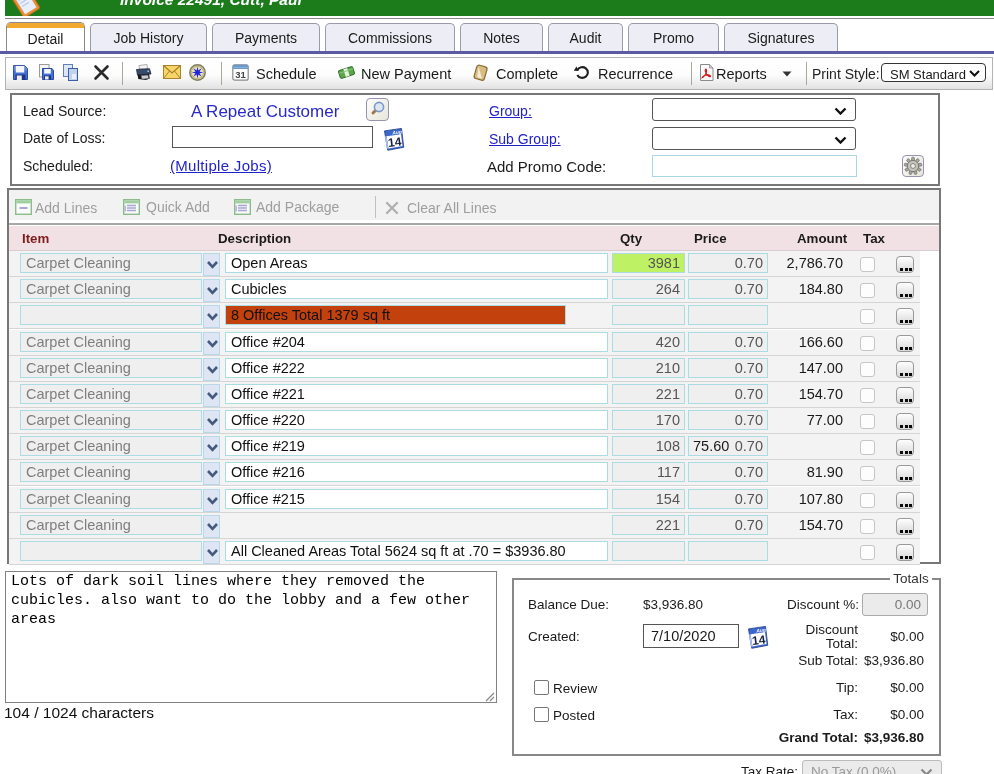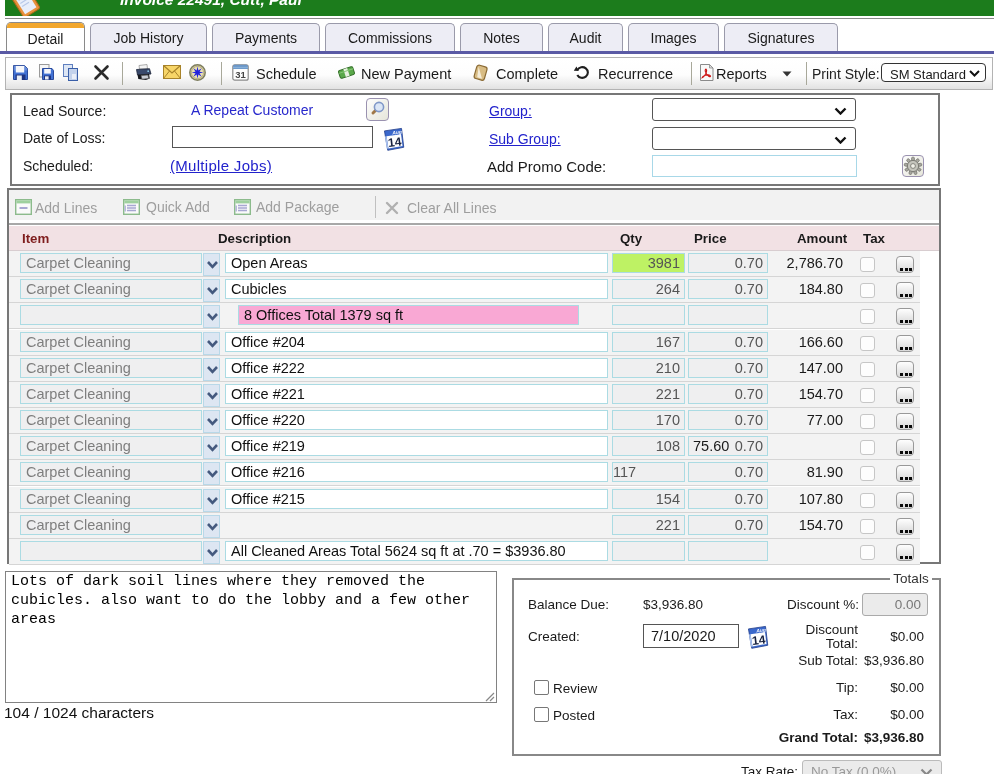--- a/index.html
+++ b/index.html
@@ -34,21 +34,21 @@
 <div class="abs" style="left:325px;top:23px;width:130px;height:28px;background:#ededf5;border:1px solid #9a9aaa;border-bottom:none;border-radius:5px 5px 0 0;overflow:hidden;z-index:1;">
     <div style="position:absolute;left:0;top:6px;width:100%;text-align:center;font-size:14px;">Commissions</div>
   </div>
 <div class="abs" style="left:460px;top:23px;width:83px;height:28px;background:#ededf5;border:1px solid #9a9aaa;border-bottom:none;border-radius:5px 5px 0 0;overflow:hidden;z-index:1;">
     <div style="position:absolute;left:0;top:6px;width:100%;text-align:center;font-size:14px;">Notes</div>
   </div>
 <div class="abs" style="left:548px;top:23px;width:75px;height:28px;background:#ededf5;border:1px solid #9a9aaa;border-bottom:none;border-radius:5px 5px 0 0;overflow:hidden;z-index:1;">
     <div style="position:absolute;left:0;top:6px;width:100%;text-align:center;font-size:14px;">Audit</div>
   </div>
 <div class="abs" style="left:628px;top:23px;width:91px;height:28px;background:#ededf5;border:1px solid #9a9aaa;border-bottom:none;border-radius:5px 5px 0 0;overflow:hidden;z-index:1;">
-    <div style="position:absolute;left:0;top:6px;width:100%;text-align:center;font-size:14px;">Images</div>
+    <div style="position:absolute;left:0;top:6px;width:100%;text-align:center;font-size:14px;">Promo</div>
   </div>
 <div class="abs" style="left:724px;top:23px;width:114px;height:28px;background:#ededf5;border:1px solid #9a9aaa;border-bottom:none;border-radius:5px 5px 0 0;overflow:hidden;z-index:1;">
     <div style="position:absolute;left:0;top:6px;width:100%;text-align:center;font-size:14px;">Signatures</div>
   </div>
 <div class="abs" style="left:0px;top:51px;width:994px;height:3px;background:#5a5aa5;z-index:2;"></div>
 <div class="abs" style="left:5px;top:57px;width:988px;height:33px;background:linear-gradient(#ffffff,#fdfdfd 55%,#e2e2e2);border:1px solid #b3b3b3;"></div>
 <div class="abs" style="left:12px;top:64px;">
     <svg width="17" height="17" viewBox="0 0 17 17">
 <path d="M1.5 1.5h11l3 3v11h-14z" fill="#4272d4" stroke="#2a4a9c" stroke-width="1"></path>
 <rect x="3.8" y="2" width="8.4" height="6.5" fill="#f4f6fa"></rect>
@@ -156,21 +156,21 @@
 <div class="abs" style="left:806px;top:62px;width:1px;height:23px;background:#a8a89a;"></div>
 <div class="abs" style="left:812px;top:66px;white-space:nowrap;font-size:14px;color:#222;">Print Style:</div>
 <div class="abs" style="left:881px;top:63px;width:105px;height:19px;border:1px solid #333;border-radius:4px;background:#fff;">
 <div style="position:absolute;left:8px;top:2.5px;font-size:13px;">SM Standard</div>
 <svg class="abs" style="right:5px;top:6px;position:absolute" width="11" height="7" viewBox="0 0 11 7">
       <path d="M1 1l4.5 4.5L10 1" fill="none" stroke="#111" stroke-width="2"></path>
     </svg>
 </div>
 <div class="abs" style="left:10px;top:93px;width:930px;height:93px;border:2px solid #777;background:#fff;"></div>
 <div class="abs" style="left:23px;top:103px;white-space:nowrap;font-size:14px;">Lead Source:</div>
-<div class="abs" style="left:191px;top:102px;width:128px;text-align:left;color:#2828cc;white-space:nowrap;font-size:14px;">A Repeat Customer</div>
+<div class="abs" style="left:191px;top:102px;width:128px;text-align:left;color:#2828cc;white-space:nowrap;font-size:17px;">A Repeat Customer</div>
 <div class="abs" style="left:366px;top:98px;width:23px;height:23px;border:1px solid #9a92b0;border-radius:4px;background:linear-gradient(135deg,#fdfdfd,#e6e6da);">
 <svg width="21" height="21" viewBox="0 0 21 21">
       <g>
 <path d="M6 14l3-3" stroke="#a07848" stroke-width="3" stroke-linecap="round"></path>
 <circle cx="12" cy="8" r="4.6" fill="#dbe6f6" stroke="#8098c8" stroke-width="1.6"></circle>
 </g>
     </svg>
   </div>
 <div class="abs" style="text-decoration:underline;color:#2222cc;left:489px;top:103px;white-space:nowrap;font-size:14px;">Group:</div>
 <div class="abs" style="left:652px;top:98px;width:204px;height:23px;border:1px solid #555;border-radius:3px;background:#fff;">
@@ -295,40 +295,40 @@
 <div style="position:absolute;left:12.4px;top:10.5px;width:3px;height:3px;background:#0a0a0a;"></div>
 </div>
 </div>
 <div class="abs" style="left:9px;top:303px;width:911px;height:26px;background:#f3f3f3;border-bottom:1px solid #d5d5d5;">
 <div style="position:absolute;left:11px;top:2px;width:182px;height:20px;background:#efeff0;border:1px solid #abdbe3;color:#7e7e7e;font-size:14.5px;padding:1px 0 0 5px;overflow:hidden;white-space:nowrap;"></div>
 <div style="position:absolute;left:194px;top:2px;width:17px;height:23px;background:#dde6f2;border:1px solid #b8d8e8;">
 <svg style="position:absolute;left:3px;top:7px" width="11" height="8" viewBox="0 0 11 8">
         <path d="M1 1l4.5 4.8L10 1" fill="none" stroke="#44597e" stroke-width="2.6"></path>
       </svg>
     </div>
-<div style="position:absolute;left:216px;top:2px;width:341px;height:20px;background:#f9a8d4;border:1px solid #abdbe3;color:#111;font-size:14.5px;padding:1px 0 0 5px;overflow:hidden;white-space:nowrap;margin-left:13px;">8 Offices Total 1379 sq ft</div>
+<div style="position:absolute;left:216px;top:2px;width:341px;height:20px;background:#c2410c;border:1px solid #abdbe3;color:#111;font-size:14.5px;padding:1px 0 0 5px;overflow:hidden;white-space:nowrap;">8 Offices Total 1379 sq ft</div>
 <div style="position:absolute;left:603px;top:2px;width:73px;height:20px;background:#efeff0;border:1px solid #abdbe3;color:#555;font-size:14.5px;padding:1px 4px 0 0;text-align:right;"></div>
 <div style="position:absolute;left:679px;top:2px;width:80px;height:20px;background:#efeff0;border:1px solid #abdbe3;color:#555;font-size:14.5px;padding:1px 4px 0 0;text-align:right;"></div>
 <div style="position:absolute;left:684px;top:4px;width:150px;text-align:right;color:#1a1a1a;font-size:14.5px;"></div>
 <div style="position:absolute;left:851px;top:6px;width:15px;height:15px;border:1px solid #c6c6c6;border-radius:3px;background:#fdfdfd;"></div>
 <div style="position:absolute;left:887px;top:5px;width:18px;height:17px;border:1px solid #999;border-radius:4px;background:linear-gradient(#fefefe,#d8d8d8);">
 <div style="position:absolute;left:2.8px;top:10.5px;width:3px;height:3px;background:#0a0a0a;"></div>
 <div style="position:absolute;left:7.6px;top:10.5px;width:3px;height:3px;background:#0a0a0a;"></div>
 <div style="position:absolute;left:12.4px;top:10.5px;width:3px;height:3px;background:#0a0a0a;"></div>
 </div>
 </div>
 <div class="abs" style="left:9px;top:330px;width:911px;height:26px;background:#f3f3f3;border-bottom:1px solid #d5d5d5;">
 <div style="position:absolute;left:11px;top:2px;width:182px;height:20px;background:#efeff0;border:1px solid #abdbe3;color:#7e7e7e;font-size:14.5px;padding:1px 0 0 5px;overflow:hidden;white-space:nowrap;">Carpet Cleaning</div>
 <div style="position:absolute;left:194px;top:2px;width:17px;height:23px;background:#dde6f2;border:1px solid #b8d8e8;">
 <svg style="position:absolute;left:3px;top:7px" width="11" height="8" viewBox="0 0 11 8">
         <path d="M1 1l4.5 4.8L10 1" fill="none" stroke="#44597e" stroke-width="2.6"></path>
       </svg>
     </div>
 <div style="position:absolute;left:216px;top:2px;width:383px;height:20px;background:#fff;border:1px solid #abdbe3;color:#111;font-size:14.5px;padding:1px 0 0 5px;overflow:hidden;white-space:nowrap;">Office #204</div>
-<div style="position:absolute;left:603px;top:2px;width:73px;height:20px;background:#efeff0;border:1px solid #abdbe3;color:#555;font-size:14.5px;padding:1px 4px 0 0;text-align:right;">167</div>
+<div style="position:absolute;left:603px;top:2px;width:73px;height:20px;background:#efeff0;border:1px solid #abdbe3;color:#555;font-size:14.5px;padding:1px 4px 0 0;text-align:right;">420</div>
 <div style="position:absolute;left:679px;top:2px;width:80px;height:20px;background:#efeff0;border:1px solid #abdbe3;color:#555;font-size:14.5px;padding:1px 4px 0 0;text-align:right;">0.70</div>
 <div style="position:absolute;left:684px;top:4px;width:150px;text-align:right;color:#1a1a1a;font-size:14.5px;">166.60</div>
 <div style="position:absolute;left:851px;top:6px;width:15px;height:15px;border:1px solid #c6c6c6;border-radius:3px;background:#fdfdfd;"></div>
 <div style="position:absolute;left:887px;top:5px;width:18px;height:17px;border:1px solid #999;border-radius:4px;background:linear-gradient(#fefefe,#d8d8d8);">
 <div style="position:absolute;left:2.8px;top:10.5px;width:3px;height:3px;background:#0a0a0a;"></div>
 <div style="position:absolute;left:7.6px;top:10.5px;width:3px;height:3px;background:#0a0a0a;"></div>
 <div style="position:absolute;left:12.4px;top:10.5px;width:3px;height:3px;background:#0a0a0a;"></div>
 </div>
 </div>
 <div class="abs" style="left:9px;top:356px;width:911px;height:26px;background:#f3f3f3;border-bottom:1px solid #d5d5d5;">
@@ -404,21 +404,21 @@
 </div>
 </div>
 <div class="abs" style="left:9px;top:460px;width:911px;height:26px;background:#f3f3f3;border-bottom:1px solid #d5d5d5;">
 <div style="position:absolute;left:11px;top:2px;width:182px;height:20px;background:#efeff0;border:1px solid #abdbe3;color:#7e7e7e;font-size:14.5px;padding:1px 0 0 5px;overflow:hidden;white-space:nowrap;">Carpet Cleaning</div>
 <div style="position:absolute;left:194px;top:2px;width:17px;height:23px;background:#dde6f2;border:1px solid #b8d8e8;">
 <svg style="position:absolute;left:3px;top:7px" width="11" height="8" viewBox="0 0 11 8">
         <path d="M1 1l4.5 4.8L10 1" fill="none" stroke="#44597e" stroke-width="2.6"></path>
       </svg>
     </div>
 <div style="position:absolute;left:216px;top:2px;width:383px;height:20px;background:#fff;border:1px solid #abdbe3;color:#111;font-size:14.5px;padding:1px 0 0 5px;overflow:hidden;white-space:nowrap;">Office #216</div>
-<div style="position:absolute;left:603px;top:2px;width:73px;height:20px;background:#efeff0;border:1px solid #abdbe3;color:#555;font-size:14.5px;padding:1px 4px 0 0;text-align:left;">117</div>
+<div style="position:absolute;left:603px;top:2px;width:73px;height:20px;background:#efeff0;border:1px solid #abdbe3;color:#555;font-size:14.5px;padding:1px 4px 0 0;text-align:right;">117</div>
 <div style="position:absolute;left:679px;top:2px;width:80px;height:20px;background:#efeff0;border:1px solid #abdbe3;color:#555;font-size:14.5px;padding:1px 4px 0 0;text-align:right;">0.70</div>
 <div style="position:absolute;left:684px;top:4px;width:150px;text-align:right;color:#1a1a1a;font-size:14.5px;">81.90</div>
 <div style="position:absolute;left:851px;top:6px;width:15px;height:15px;border:1px solid #c6c6c6;border-radius:3px;background:#fdfdfd;"></div>
 <div style="position:absolute;left:887px;top:5px;width:18px;height:17px;border:1px solid #999;border-radius:4px;background:linear-gradient(#fefefe,#d8d8d8);">
 <div style="position:absolute;left:2.8px;top:10.5px;width:3px;height:3px;background:#0a0a0a;"></div>
 <div style="position:absolute;left:7.6px;top:10.5px;width:3px;height:3px;background:#0a0a0a;"></div>
 <div style="position:absolute;left:12.4px;top:10.5px;width:3px;height:3px;background:#0a0a0a;"></div>
 </div>
 </div>
 <div class="abs" style="left:9px;top:487px;width:911px;height:26px;background:#f3f3f3;border-bottom:1px solid #d5d5d5;">

